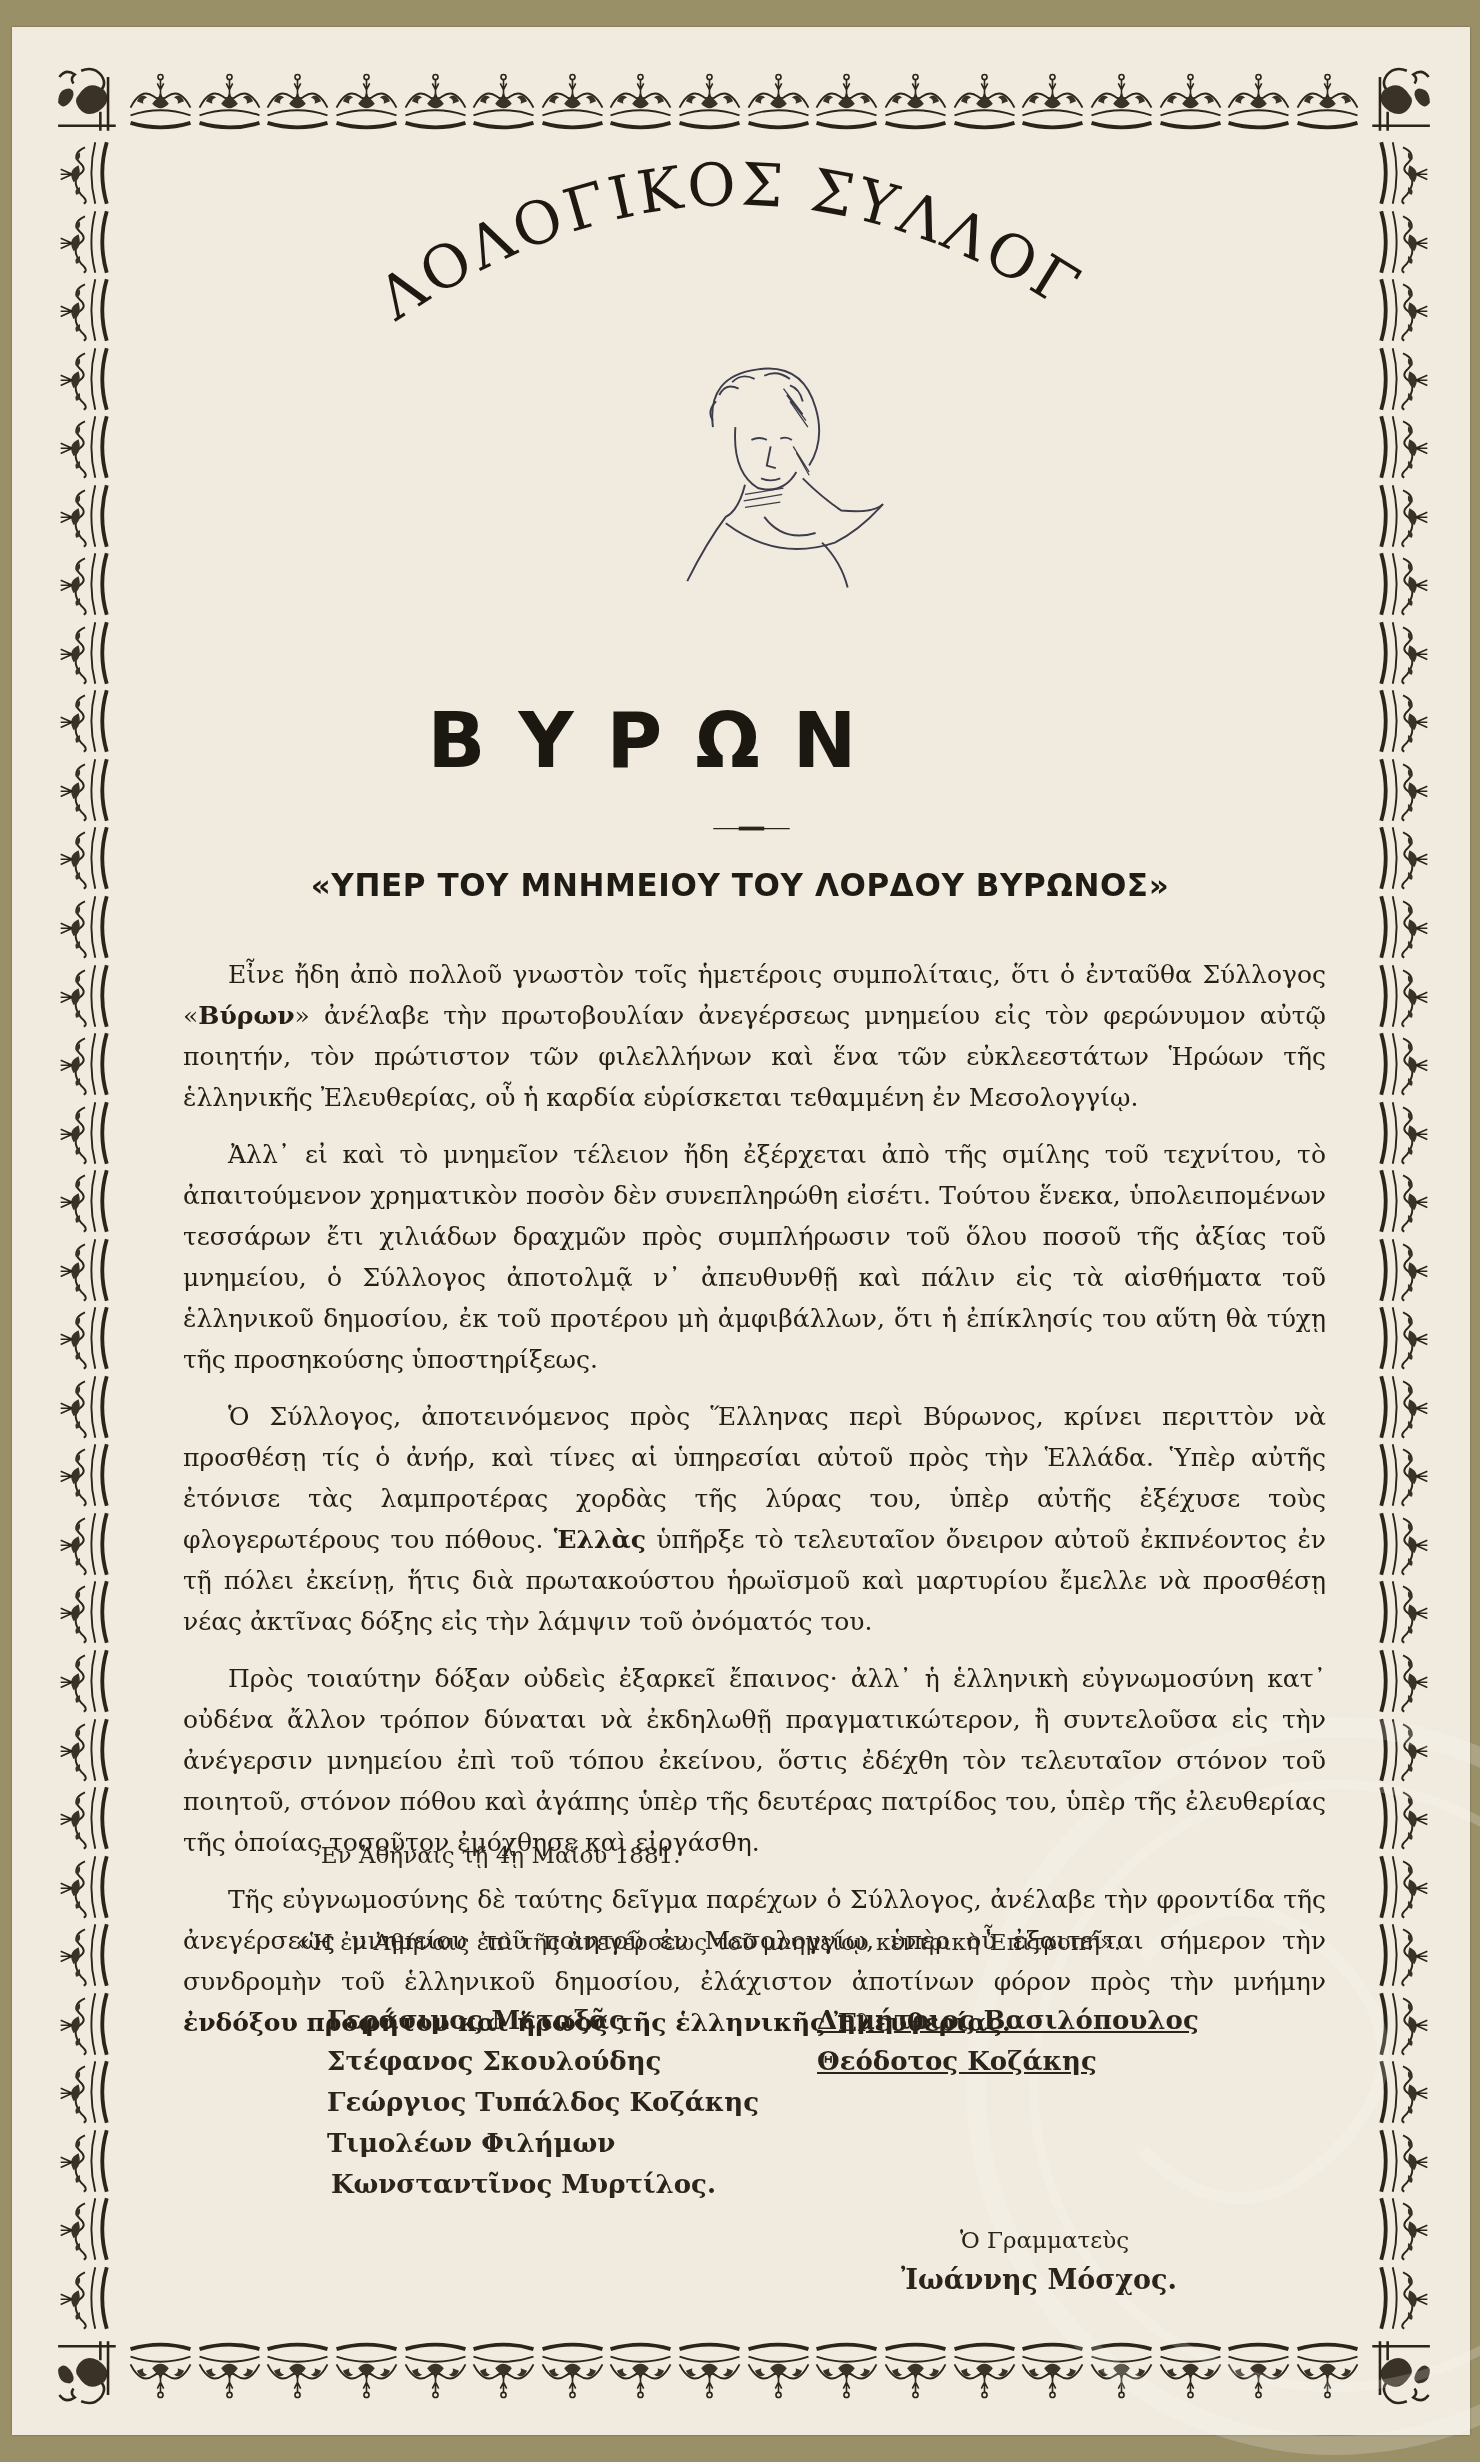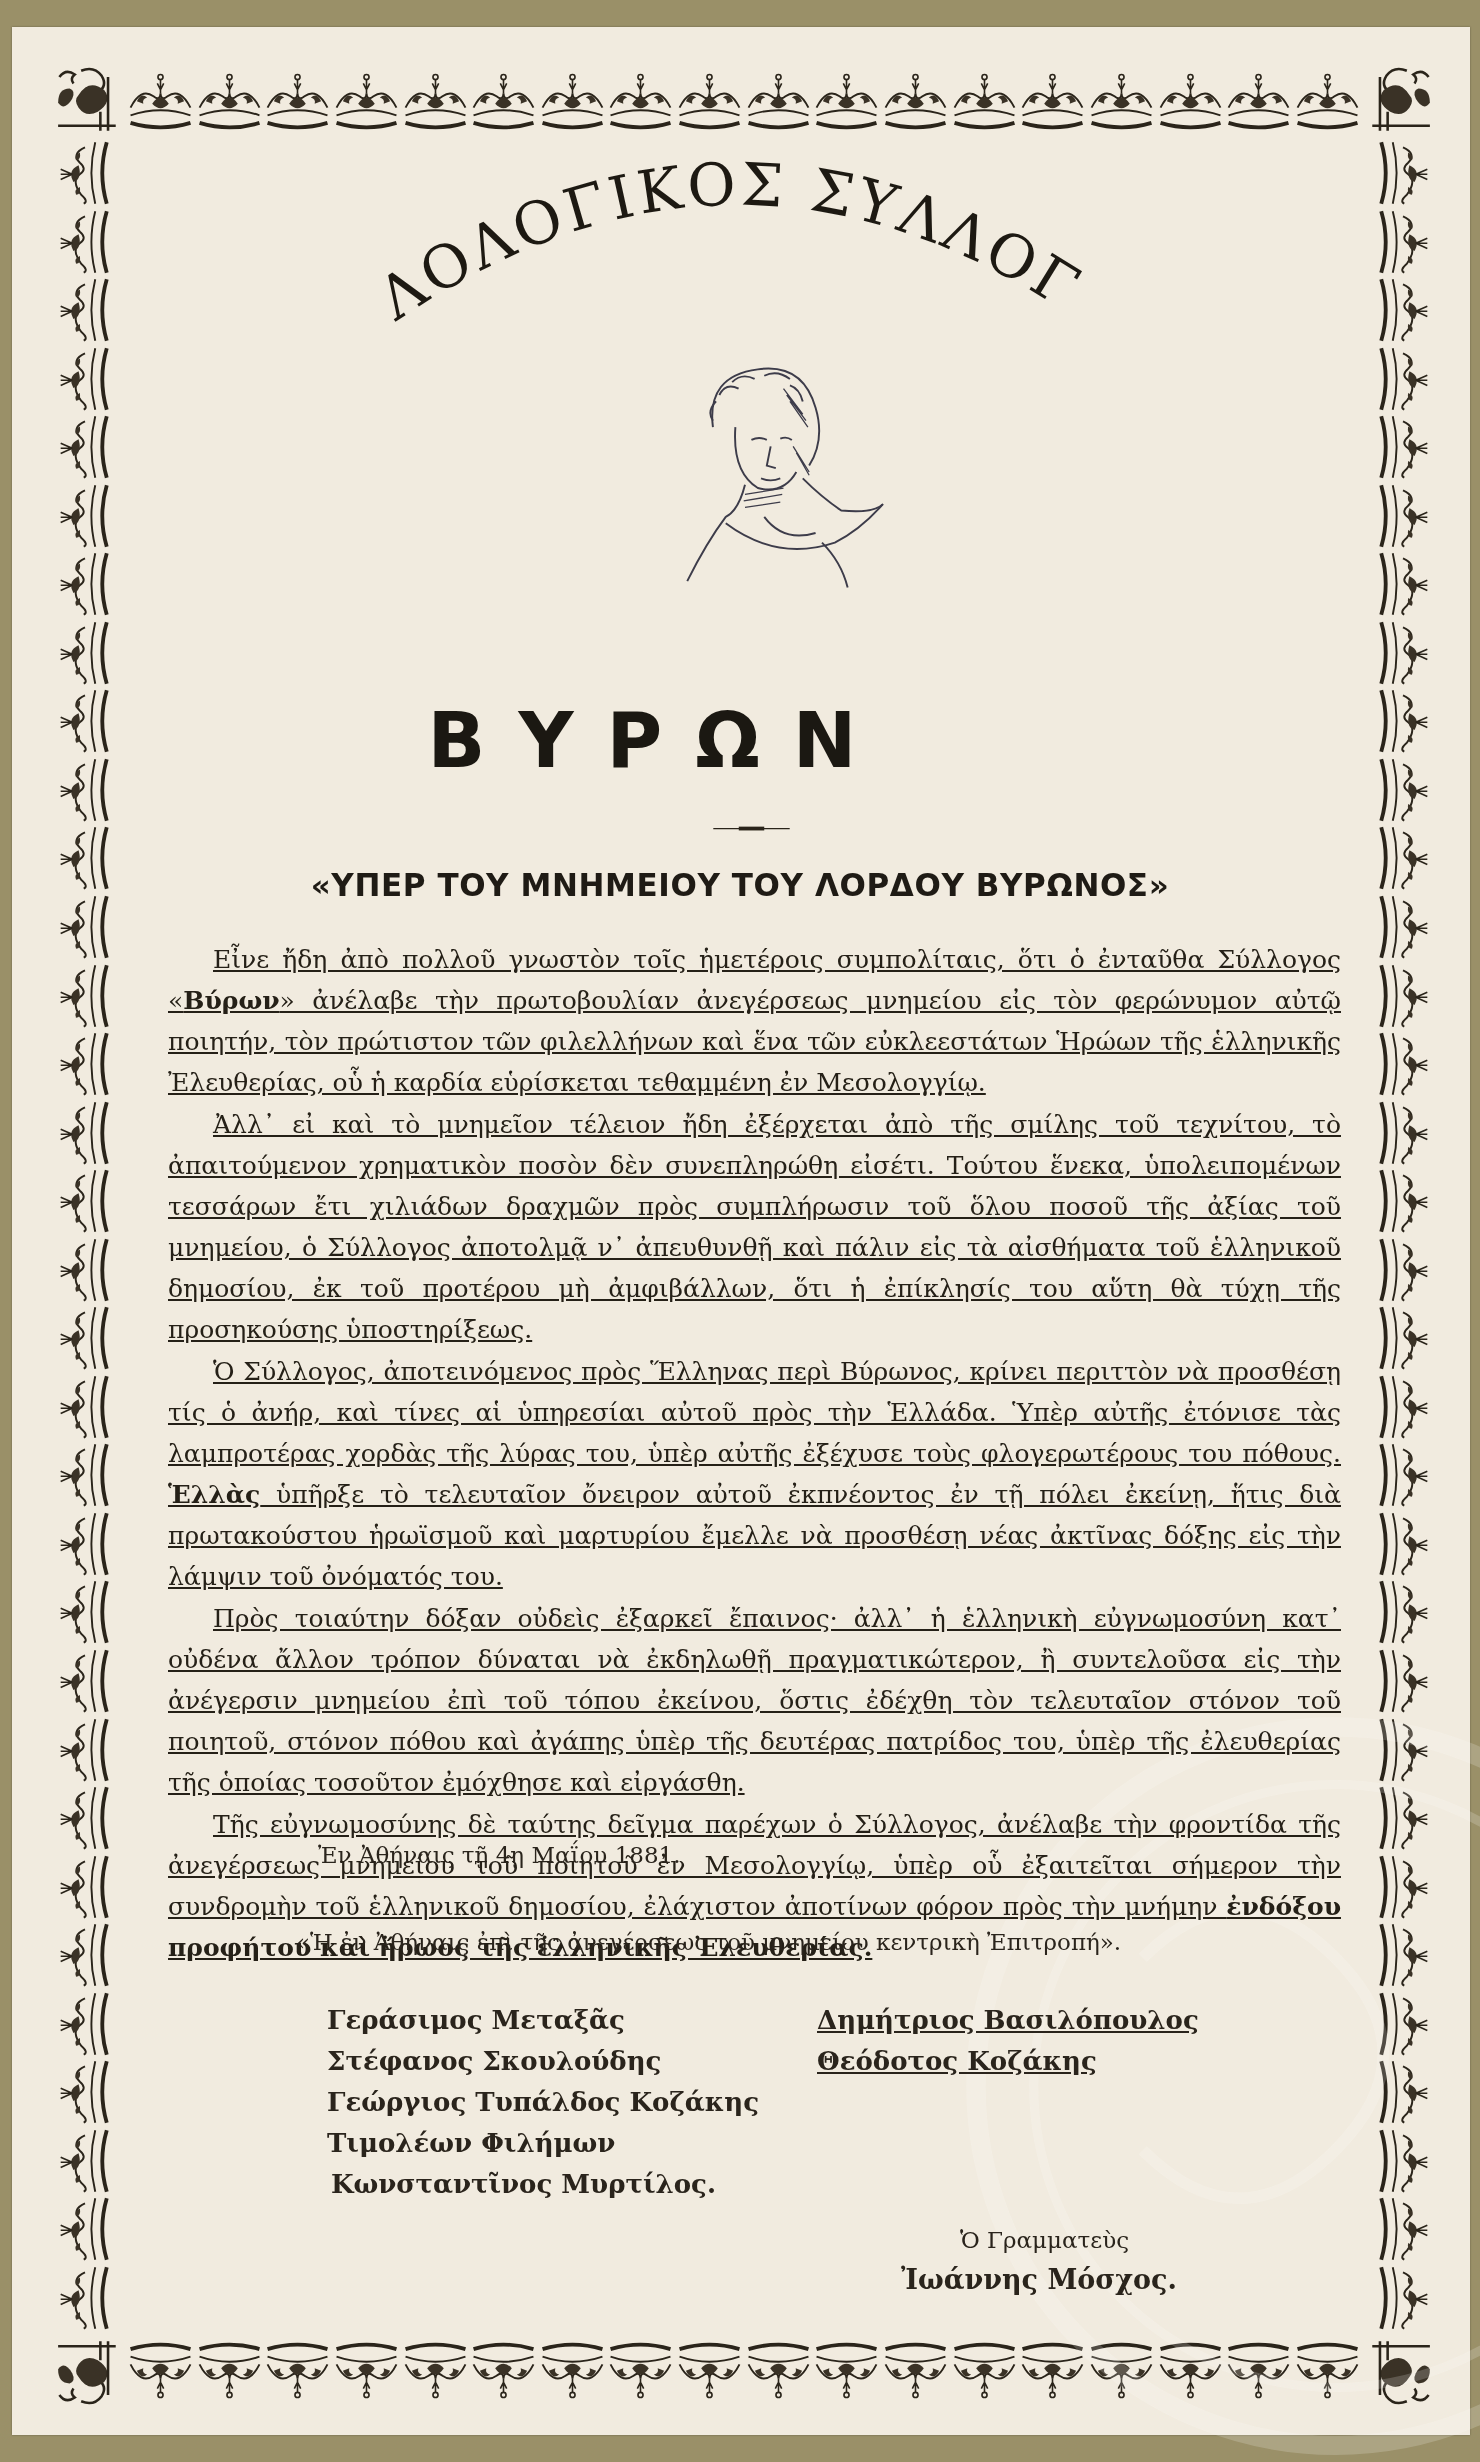--- a/index.html
+++ b/index.html
@@ -51,21 +51,21 @@
   .subtitle {
     position: absolute; left: 0; width: 1480px; top: 867px; text-align: center;
     font-family: "DejaVu Sans", sans-serif; font-weight: bold; font-size: 31px;
     letter-spacing: 0.6px; color: #1f1b15;
   }
   .body {
     position: absolute; left: 167px; width: 1175px; top: 938px;
     font-family: "DejaVu Serif", serif; font-size: 25px; line-height: 41px;
     text-align: justify; color: #252017;
   }
-  .body p { margin: 1px; text-indent: 45px; text-decoration: underline; }
+  .body p { margin: 16px; text-indent: 45px; }
   .body b { font-weight: bold; }
   .date {
     position: absolute; left: 318px; top: 1842px; font-size: 23px; font-family: "DejaVu Serif", serif;
   }
   .committee-title {
     position: absolute; left: 296px; top: 1929px; font-size: 23px; font-family: "DejaVu Serif", serif;
   }
   .members { position: absolute; left: 327px; top: 2000px; width: 899px; font-weight: bold; font-size: 26px; font-family: "DejaVu Serif", serif; }
   .members .col { position: absolute; top: 0; }
   .members .col.left { left: 0; }

